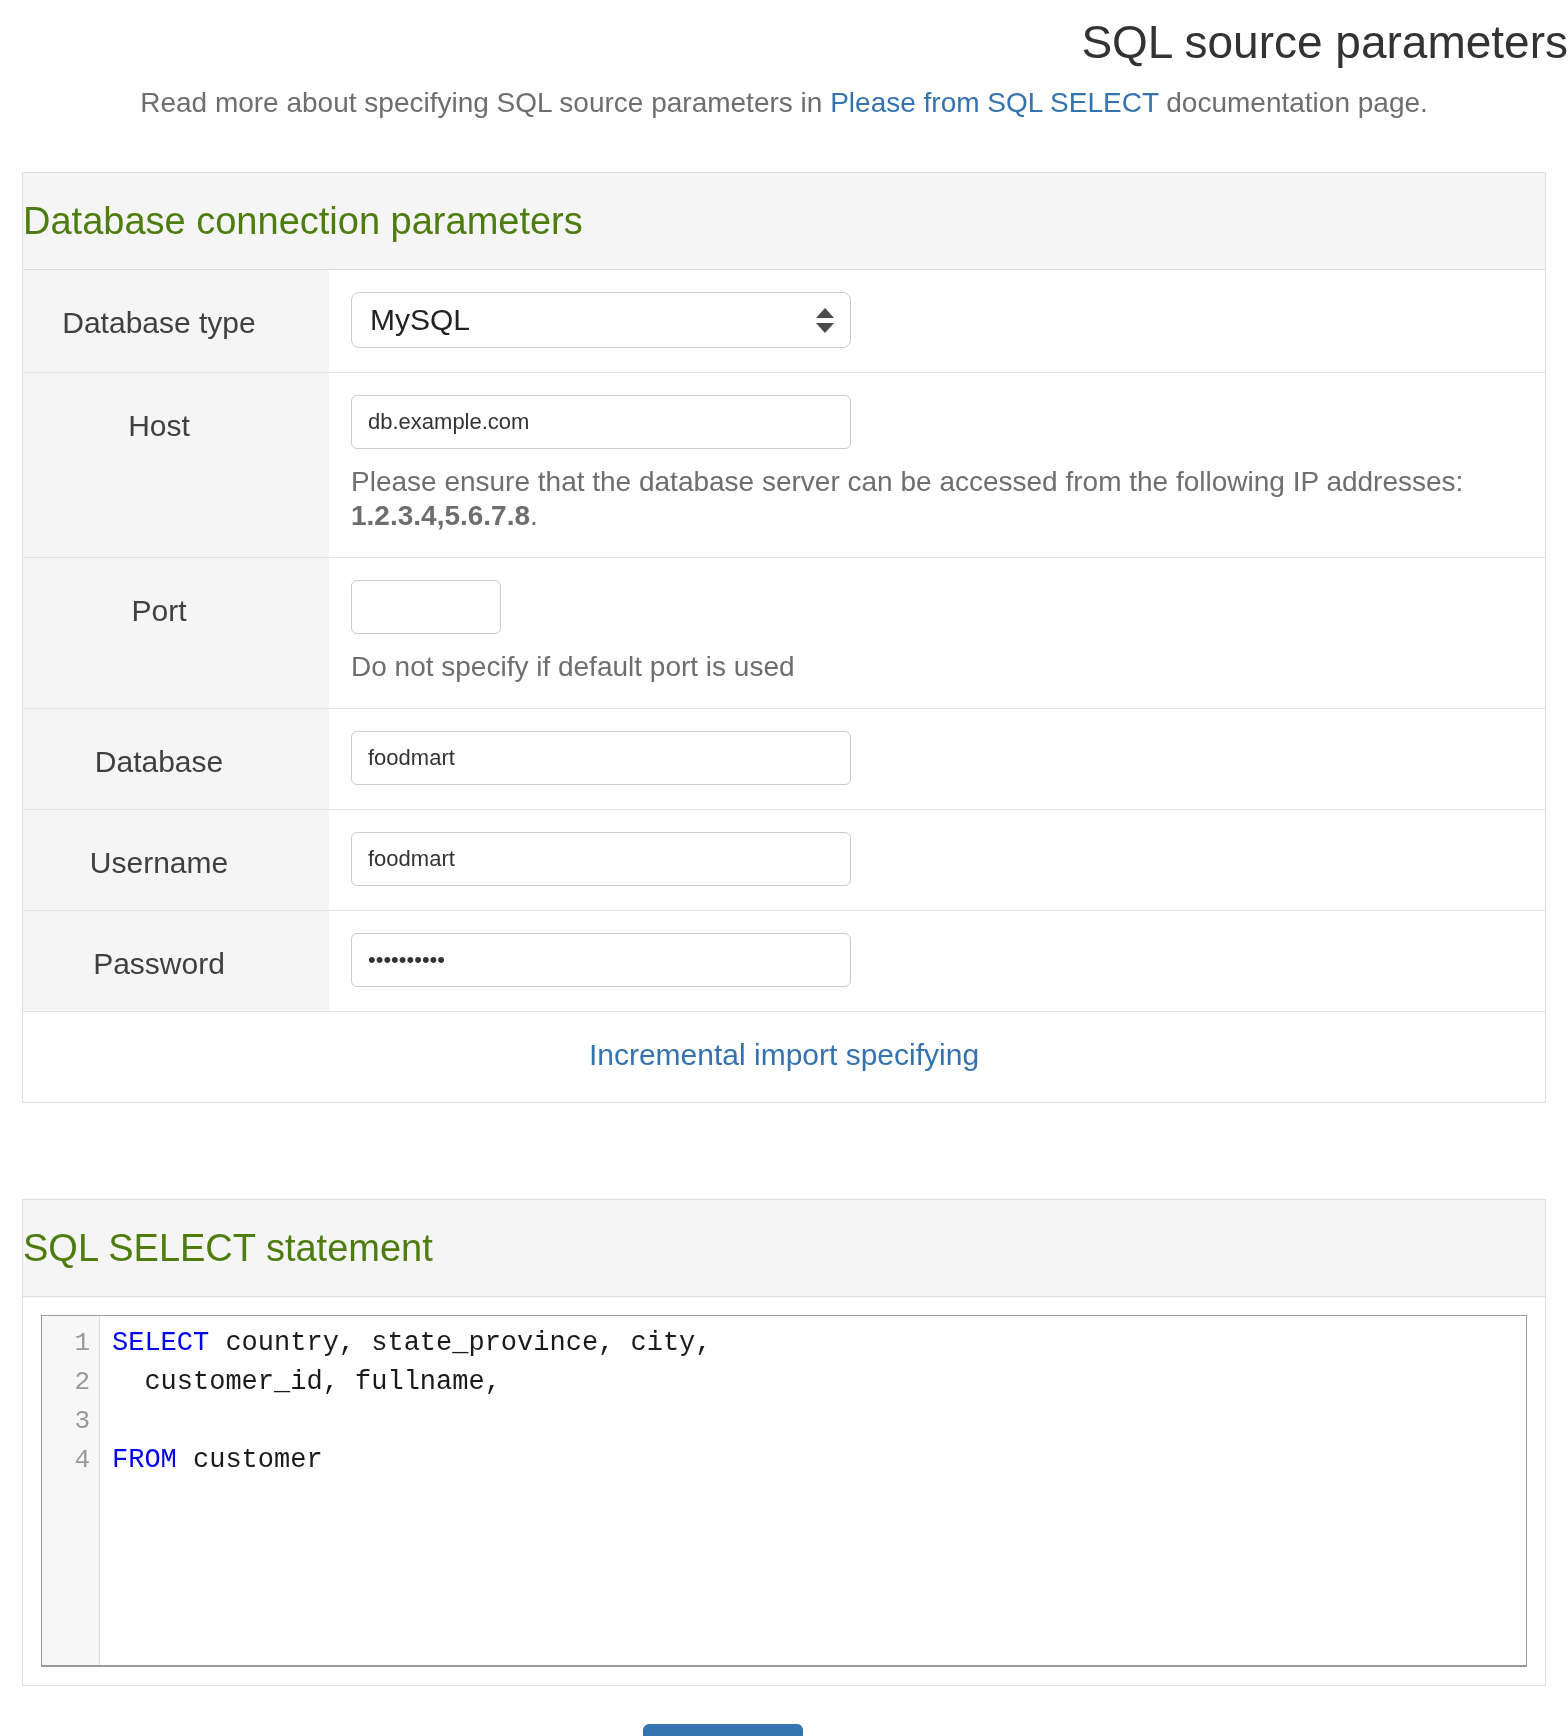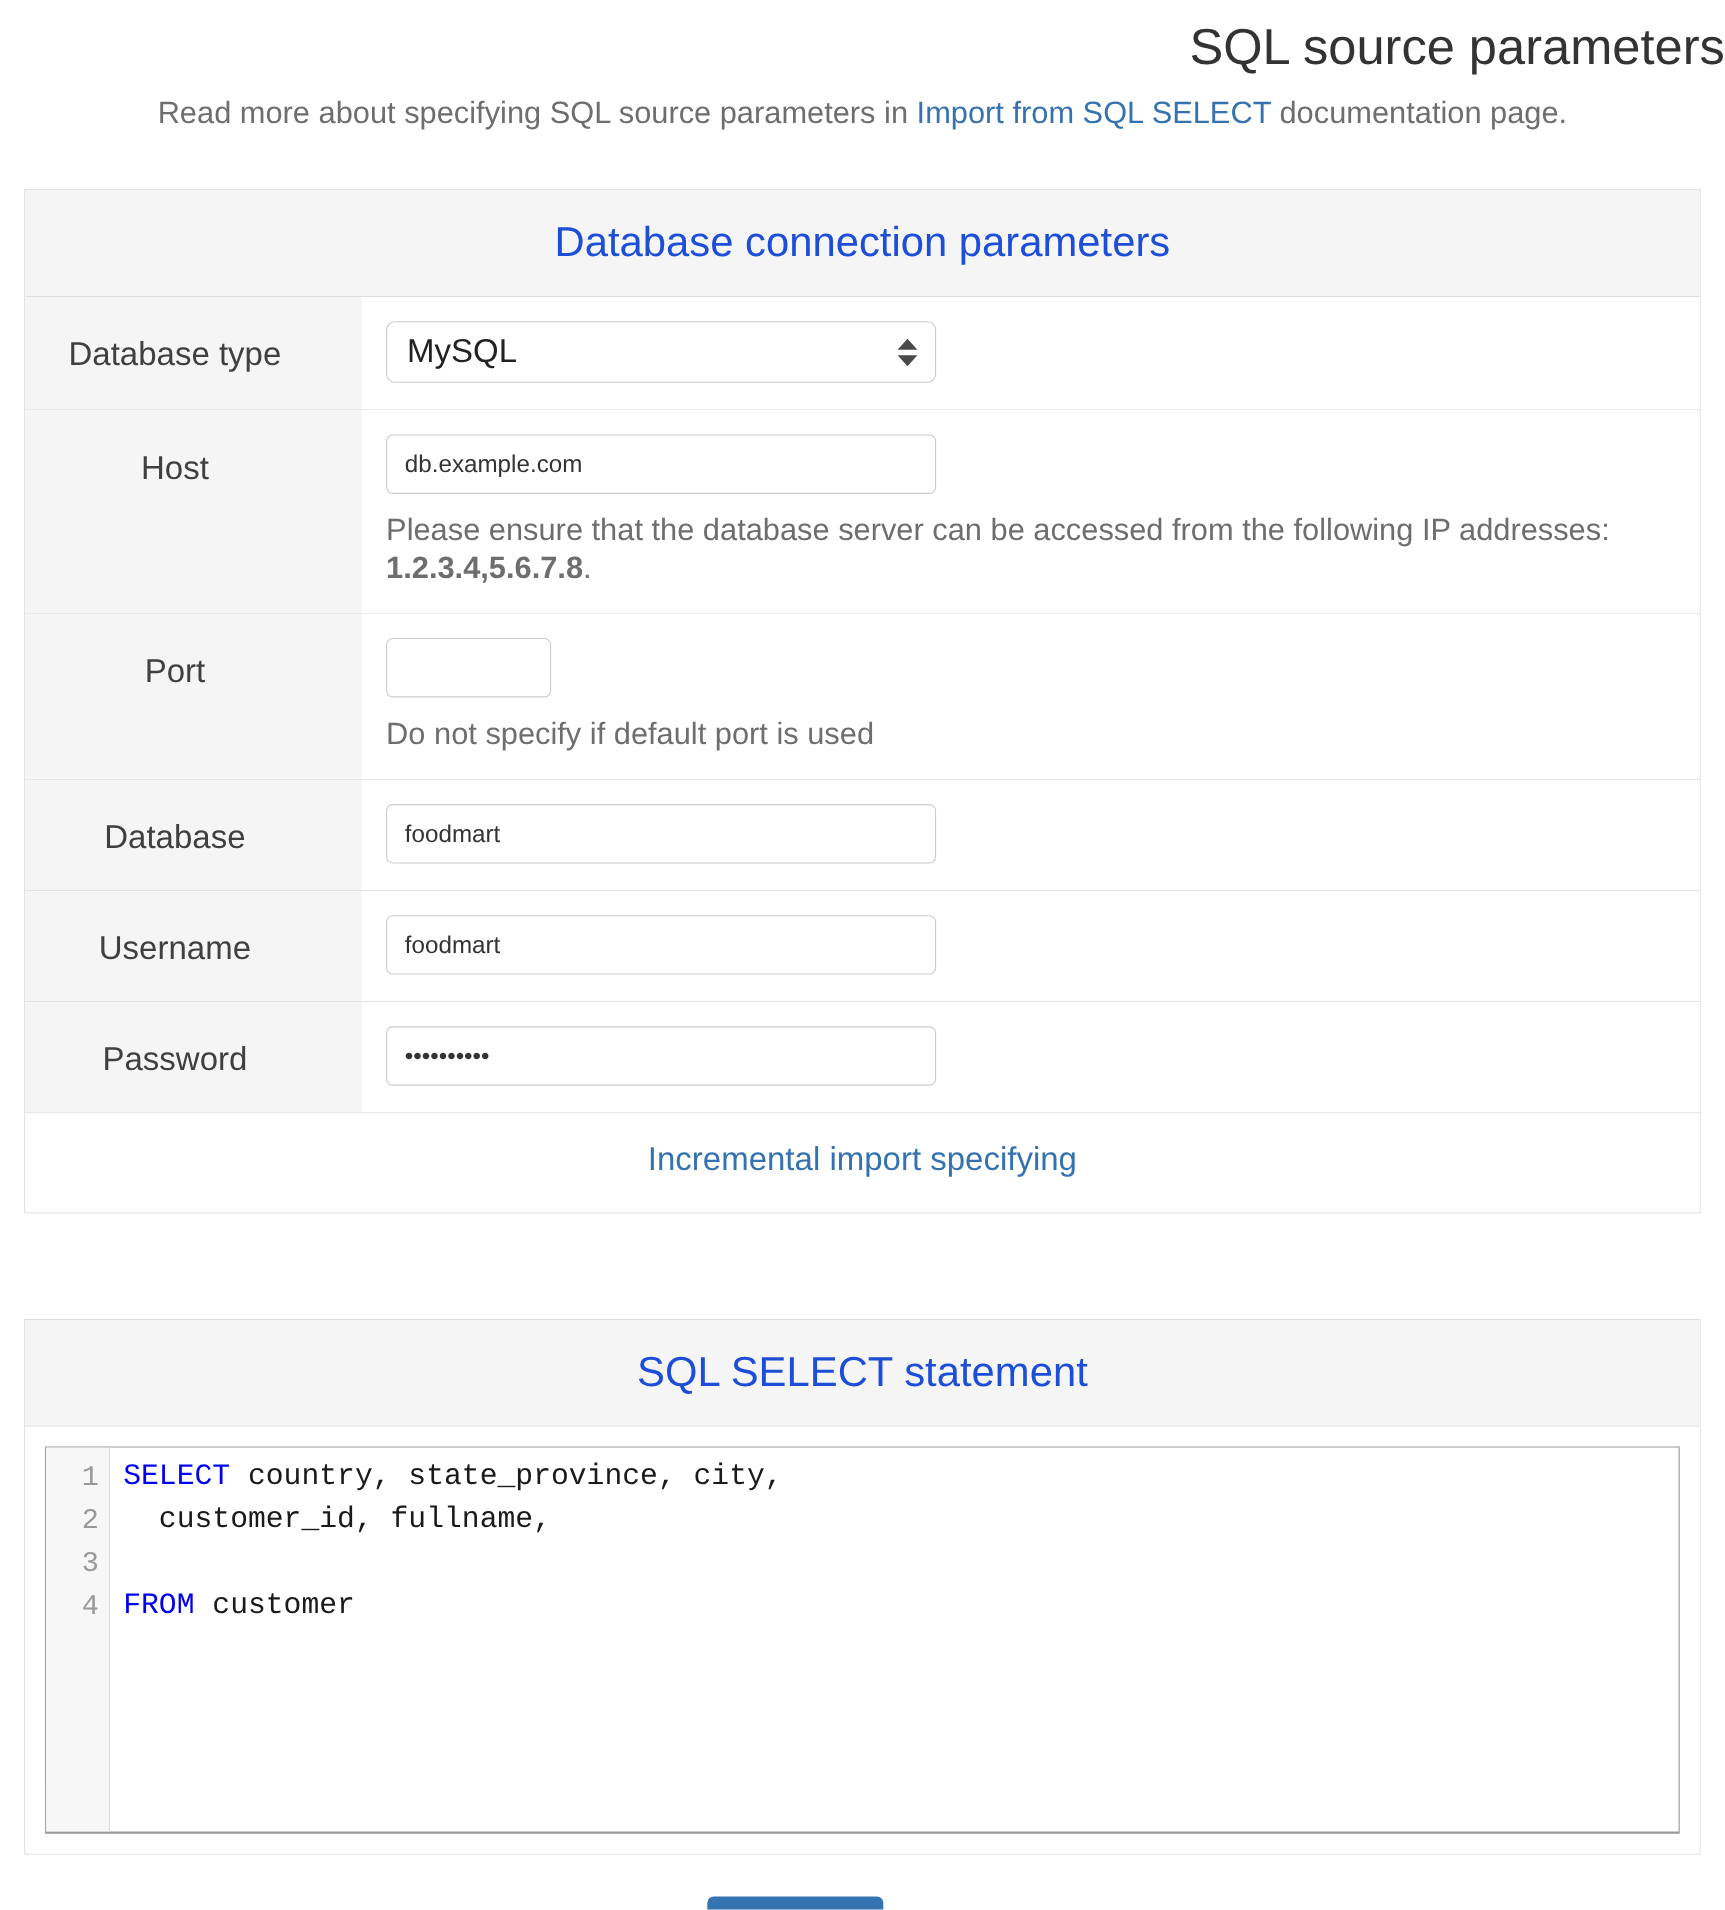--- a/index.html
+++ b/index.html
@@ -23,21 +23,21 @@
     font-size:28px;line-height:34px;color:#6e6e6e;
   }
   .subtitle a{color:var(--link);text-decoration:none;cursor:pointer;}
   .panel{
     margin:0 22px;border:1px solid #ddd;background:#fff;
   }
   .panel-connection{margin-top:52px;}
   .panel-sql{margin-top:96px;}
   .panel-header{
     background:#f5f5f5;border-bottom:1px solid #ddd;
-    text-align:center;font-size:38px;line-height:46px;color:#1d4ed8;
+    text-align:left;font-size:38px;line-height:46px;color:#4d7c0f;
     padding:25px 0;font-weight:400;
   }
   .form-row{display:flex;}
   .form-row + .form-row,.link-row{border-top:1px solid #e3e3e3;}
   .label-cell{
     flex:none;width:306px;background:#f5f5f5;
     text-align:center;padding:36px 34px 0 0;
     font-size:30px;line-height:34px;color:#404040;
   }
   .content-cell{flex:1;background:#fff;padding:22px 30px 24px 22px;}
@@ -108,21 +108,21 @@
   .or-text{margin:0 14px 0 18px;font-size:30px;color:#333;}
   .back-link{font-size:30px;}
 </style>
 </head>
 <body>
 
 <div class="page">
 
   <h1 class="page-title">SQL source parameters</h1>
 
-  <p class="subtitle"><span>Read more about specifying SQL source parameters in </span><a href="#">Import from SQL SELECT</a><span> documentation page.</span></p>
+  <p class="subtitle"><span>Read more about specifying SQL source parameters in </span><a href="#">Please from SQL SELECT</a><span> documentation page.</span></p>
 
   <section class="panel panel-connection">
     <div class="panel-header">Database connection parameters</div>
 
     <div class="form-row">
       <div class="label-cell">Database type</div>
       <div class="content-cell">
         <div class="select-box">
           <span>MySQL</span>
           <span class="select-arrows">

